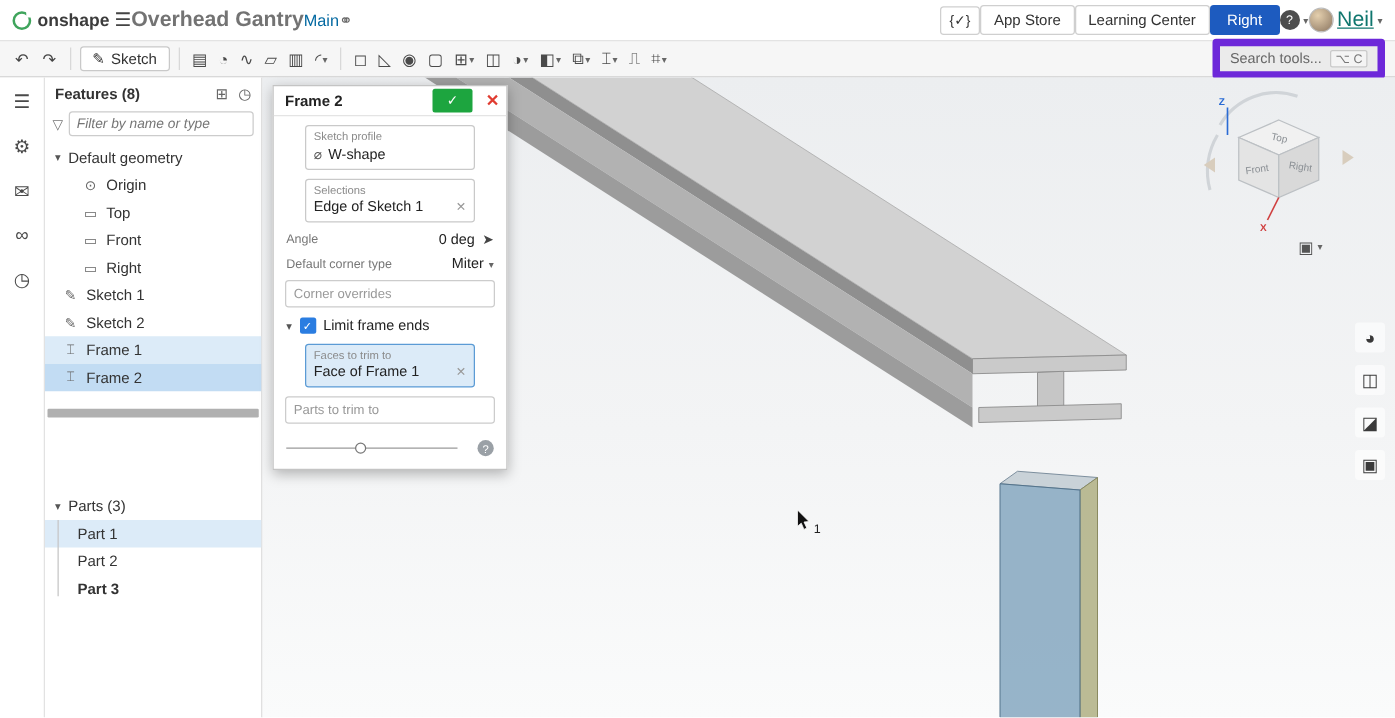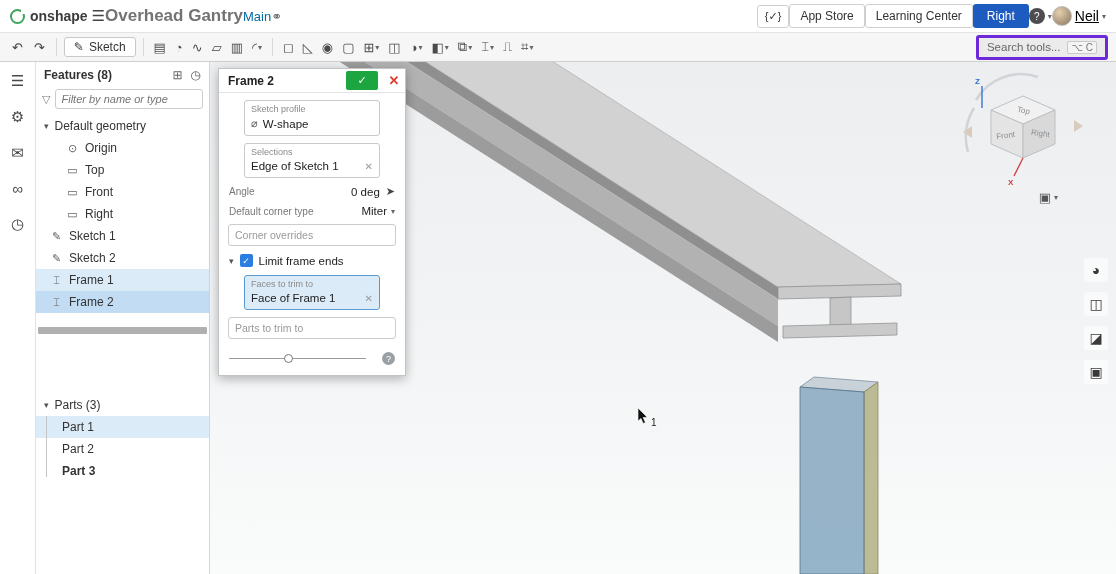--- a/index.html
+++ b/index.html
@@ -15,31 +15,31 @@
   .doc-title { font-size:17px; font-weight:bold; color:#737373; }
   .workspace { font-size:13px; color:#0369a1; }
   .link-icon { font-size:13px; color:#666; }
   .tb-spacer { flex:1; }
   .hdr-btn { font-family:inherit; font-size:12px; color:#333; background:#fff; border:1px solid #cfcfcf; border-radius:3px; padding:4px 10px; cursor:pointer; }
   .fs-btn { border:1px solid #cfcfcf; background:#fff; border-radius:3px; font-size:11px; padding:4px 7px; color:#333; }
   .share-btn { background:#1d5bbf; color:#fff; border:none; border-radius:3px; font-size:12px; padding:5px 14px; cursor:pointer; }
   .help-wrap, .user-wrap { display:flex; align-items:center; gap:3px; cursor:pointer; }
   .help-circle { width:16px; height:16px; border-radius:50%; background:#4d4d4d; color:#fff; font-size:10px; display:flex; align-items:center; justify-content:center; }
   .avatar { width:20px; height:20px; border-radius:50%; background:radial-gradient(circle at 35% 30%, #e4cfae, #8a7560); border:1px solid #bbb; }
-  .user-name { font-size:14px; color:#000000;text-decoration:underline; }
+  .user-name { font-size:17px; color:#0f766e;text-decoration:underline; }
   .caret { font-size:8px; color:#666; }
 
   
   .toolbar { height:30px; background:#f6f6f6; border-top:1px solid #e3e3e3; border-bottom:1px solid #cfcfcf; display:flex; align-items:center; padding:0 8px; gap:3px; }
   .tb-icon-btn { font-size:13px; color:#444; padding:2px 4px; cursor:pointer; }
   .tb-sep { width:1px; height:18px; background:#d8d8d8; margin:0 4px; }
   .sketch-btn { display:flex; align-items:center; gap:5px; background:#fff; border:1px solid #c9c9c9; border-radius:3px; padding:2px 9px; font-size:12px; color:#333; font-family:inherit; cursor:pointer; }
   .tb-item { display:flex; align-items:center; gap:1px; padding:2px 3px; cursor:pointer; }
   .tb-glyph { font-size:13px; color:#4a4a4a; }
-  .search-tools { margin-left:auto; display:flex; align-items:center; gap:7px; background:#ebebeb; border:3px solid #6d28d9; border-radius:3px; padding:3px 8px; font-size:11.5px; color:#666; cursor:pointer;justify-content:flex-end; }
+  .search-tools { margin-left:auto; display:flex; align-items:center; gap:7px; background:#ebebeb; border:6px solid #6d28d9; border-radius:3px; padding:3px 8px; font-size:11.5px; color:#666; cursor:pointer;justify-content:flex-end; }
   .kbd { font-size:10px; color:#777; border:1px solid #c9c9c9; border-radius:2px; padding:0 3px; background:#f4f4f4; }
 
   
   .main { display:flex; height:512px; }
   .left-rail { width:36px; background:#fff; border-right:1px solid #e2e2e2; display:flex; flex-direction:column; align-items:center; padding-top:10px; gap:18px; }
   .rail-icon { font-size:15px; color:#4a4a4a; cursor:pointer; }
 
   .features-panel { width:174px; background:#fff; border-right:1px solid #d6d6d6; display:flex; flex-direction:column; font-size:12px; }
   .fp-header { display:flex; align-items:center; padding:6px 8px 4px; }
   .fp-title { font-weight:bold; font-size:12px; color:#333; flex:1; }

